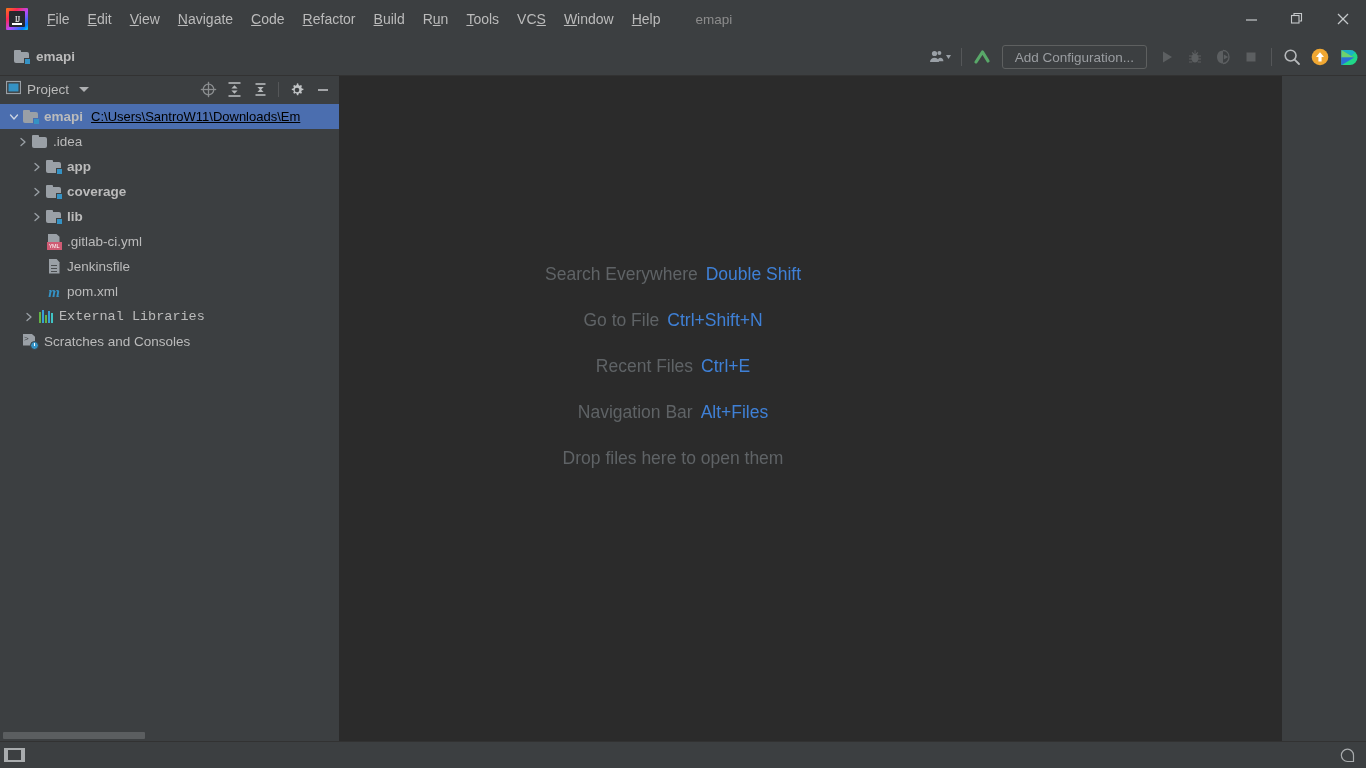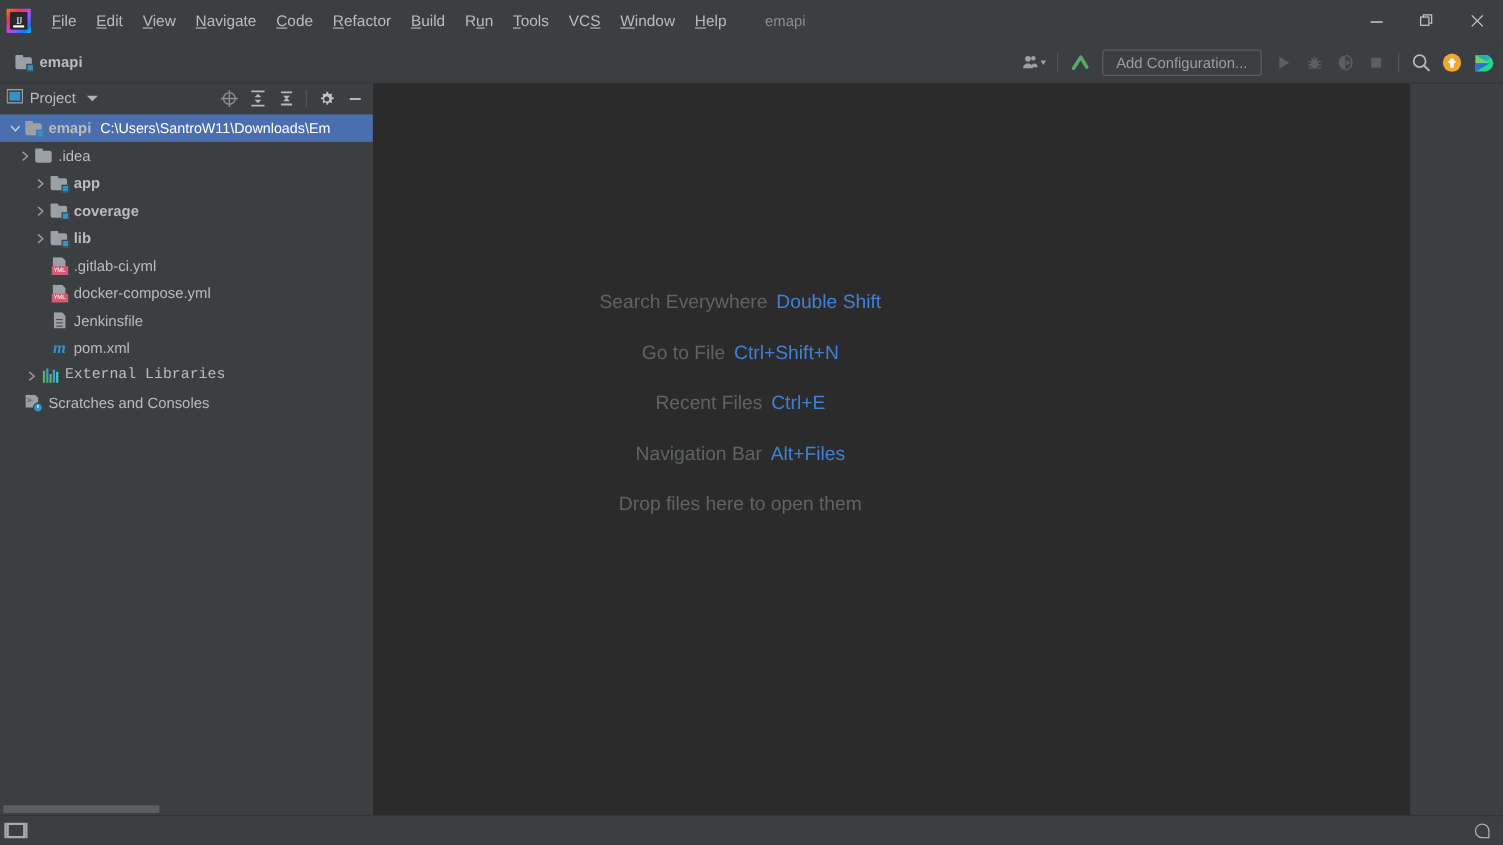--- a/index.html
+++ b/index.html
@@ -151,21 +151,21 @@
   .row.sel { background: #4b6eaf; }
   .row .arrow {
     width: 16px; height: 25px; flex: none;
     display: flex; align-items: center; justify-content: center;
   }
   .row .arrow svg { display:block; }
   .row .ficon { width: 18px; flex: none; display:flex; align-items:center; justify-content:center; }
   .row .name { margin-left: 4px; }
   .row .name.bold { font-weight: bold; }
   .row .path { margin-left: 8px; font-size: 13px; color: #9fb3d4; }
-  .row.sel .path { color: #ffffff; }
+  .row.sel .path { color: #000000; text-decoration: underline; }
 
   
   .folder { position: relative; width: 16px; height: 14px; }
   .folder .body {
     position:absolute; left:0; top:2px; width:15px; height:11px;
     background:#9aa0a6; border-radius: 0 2px 2px 2px;
   }
   .folder .tab {
     position:absolute; left:0; top:0px; width:7px; height:3px;
     background:#9aa0a6; border-radius: 1px 1px 0 0;
@@ -521,30 +521,20 @@
             <span class="yml">
               <span class="page"></span>
               <span class="lbl">YML</span>
             </span>
           </span>
           <span class="name">.gitlab-ci.yml</span>
         </div>
         <div class="row" style="padding-left: 29px;">
           <span class="arrow"></span>
           <span class="ficon">
-            <span class="yml">
-              <span class="page"></span>
-              <span class="lbl">YML</span>
-            </span>
-          </span>
-          <span class="name">docker-compose.yml</span>
-        </div>
-        <div class="row" style="padding-left: 29px;">
-          <span class="arrow"></span>
-          <span class="ficon">
             <span class="doc">
               <span class="page"></span>
               <span class="l1"></span>
               <span class="l2"></span>
               <span class="l3"></span>
             </span>
           </span>
           <span class="name">Jenkinsfile</span>
         </div>
         <div class="row" style="padding-left: 29px;">

